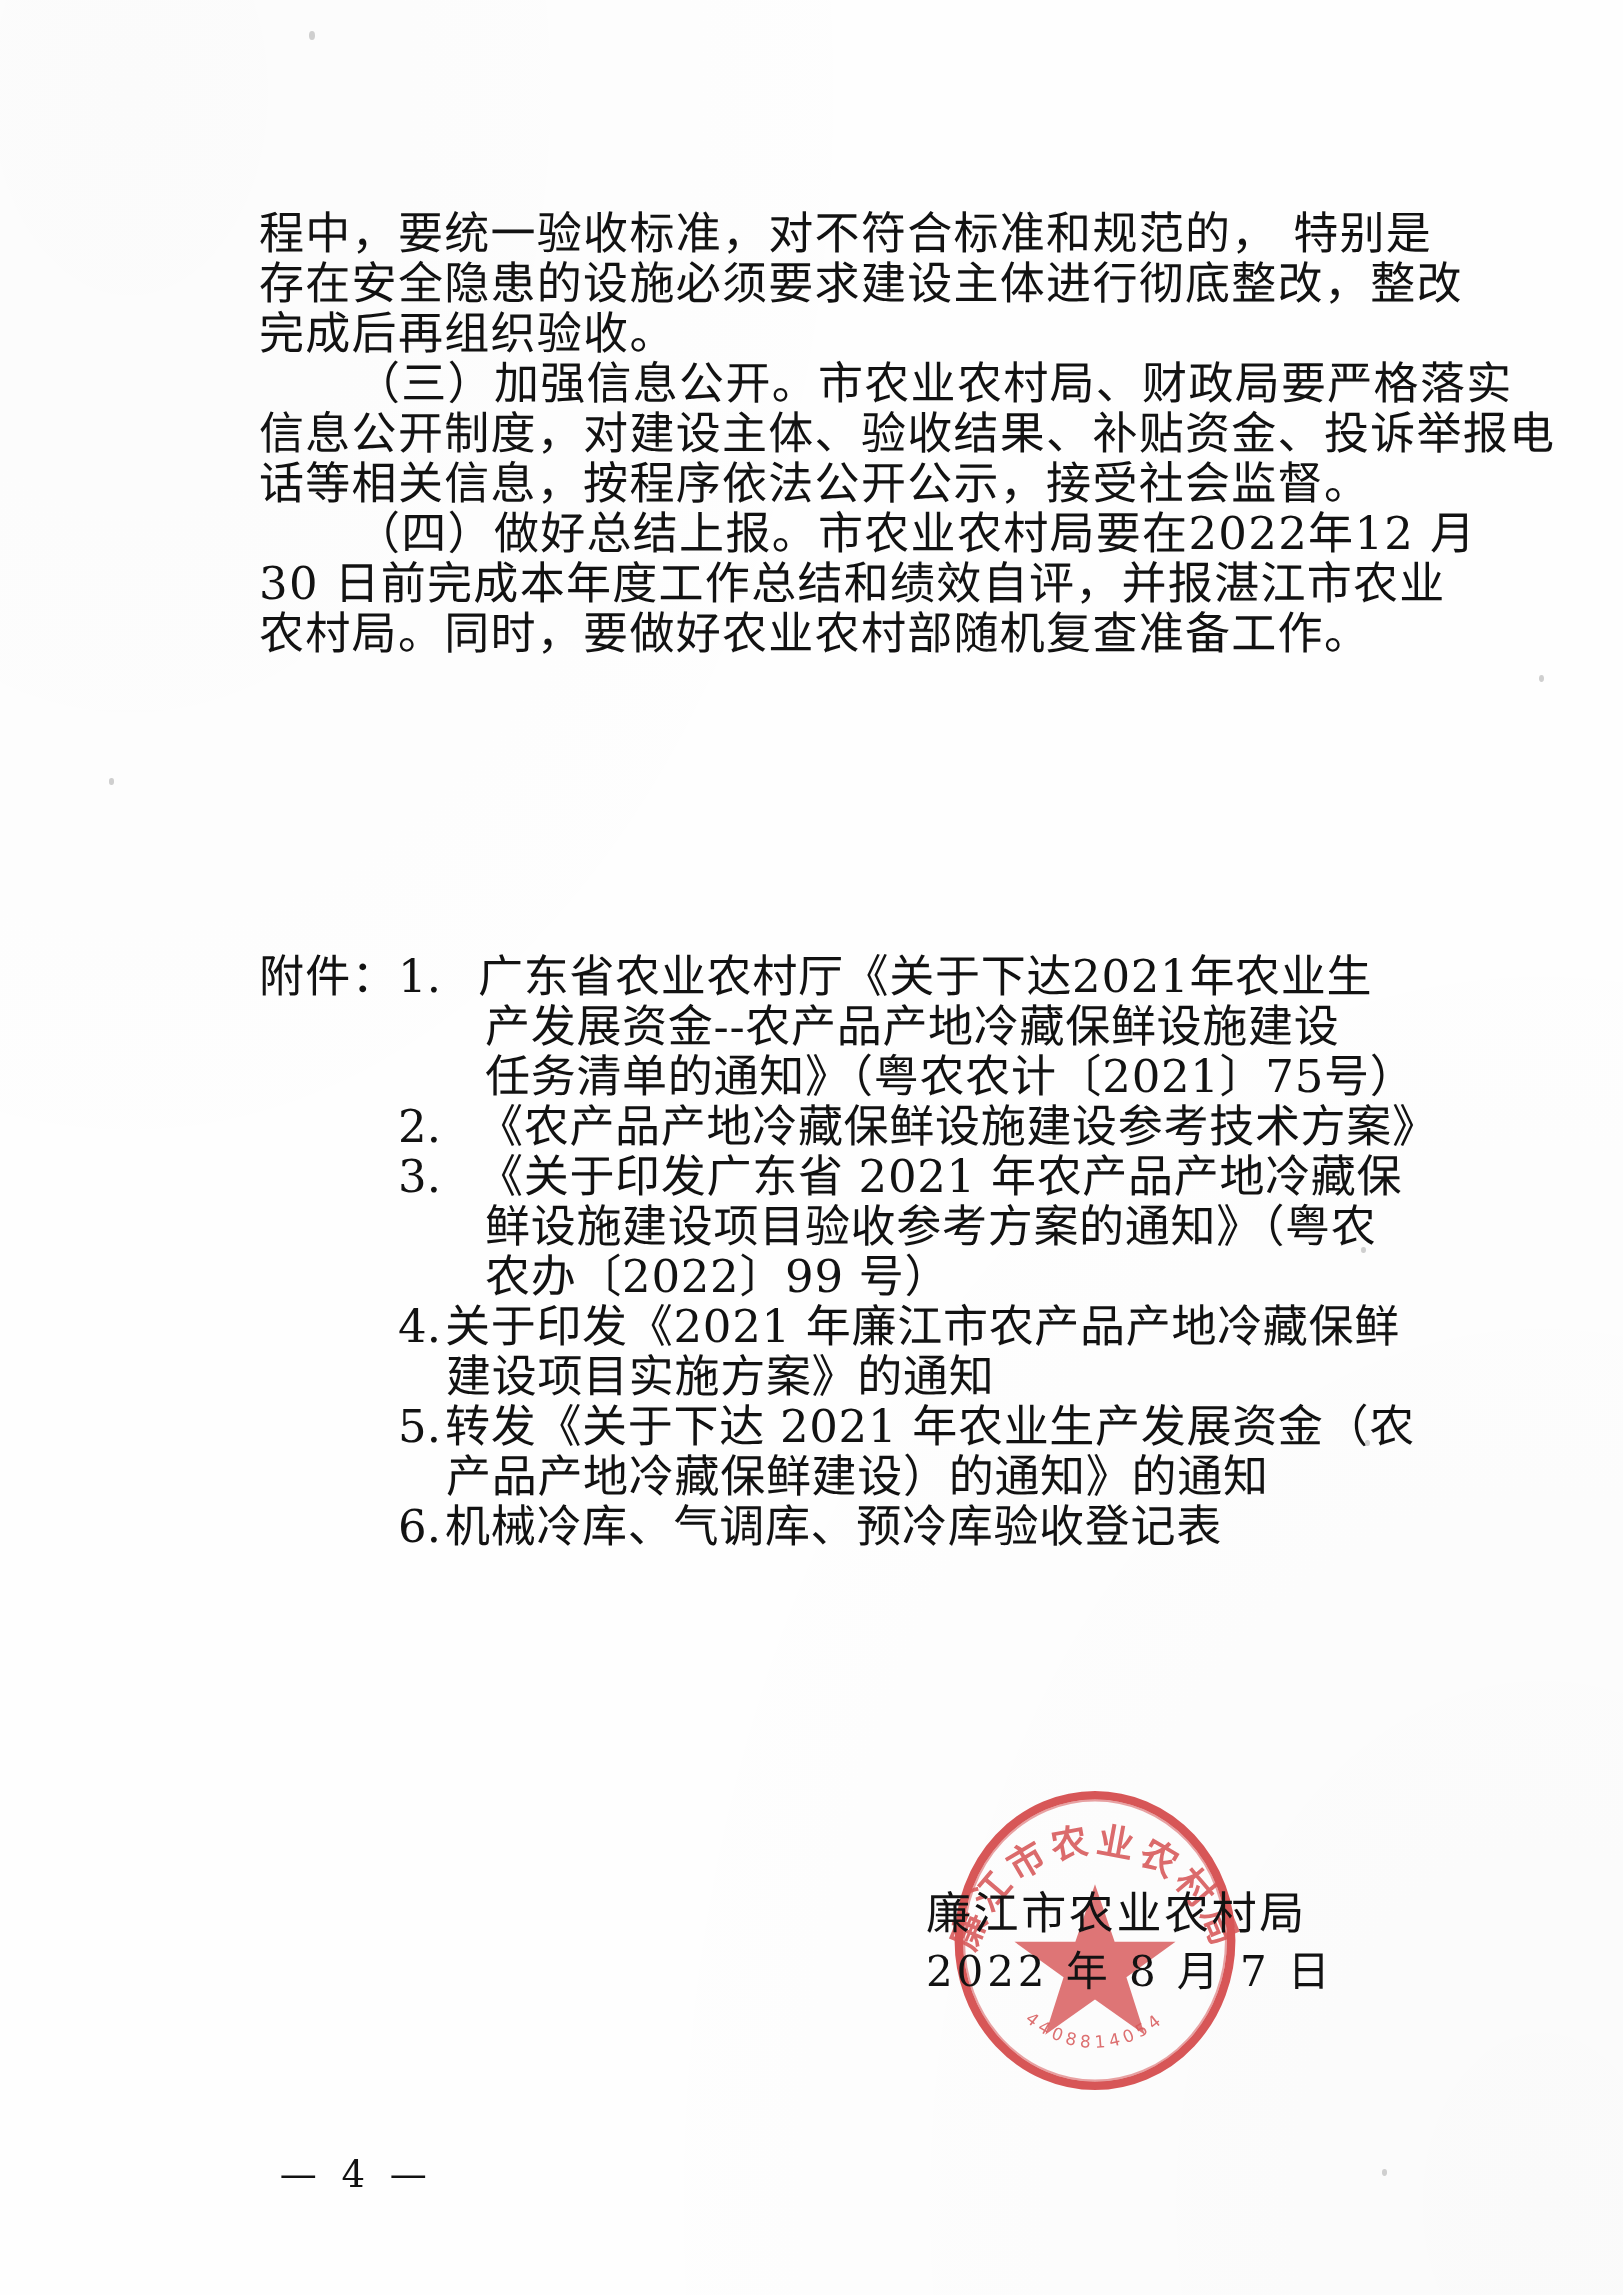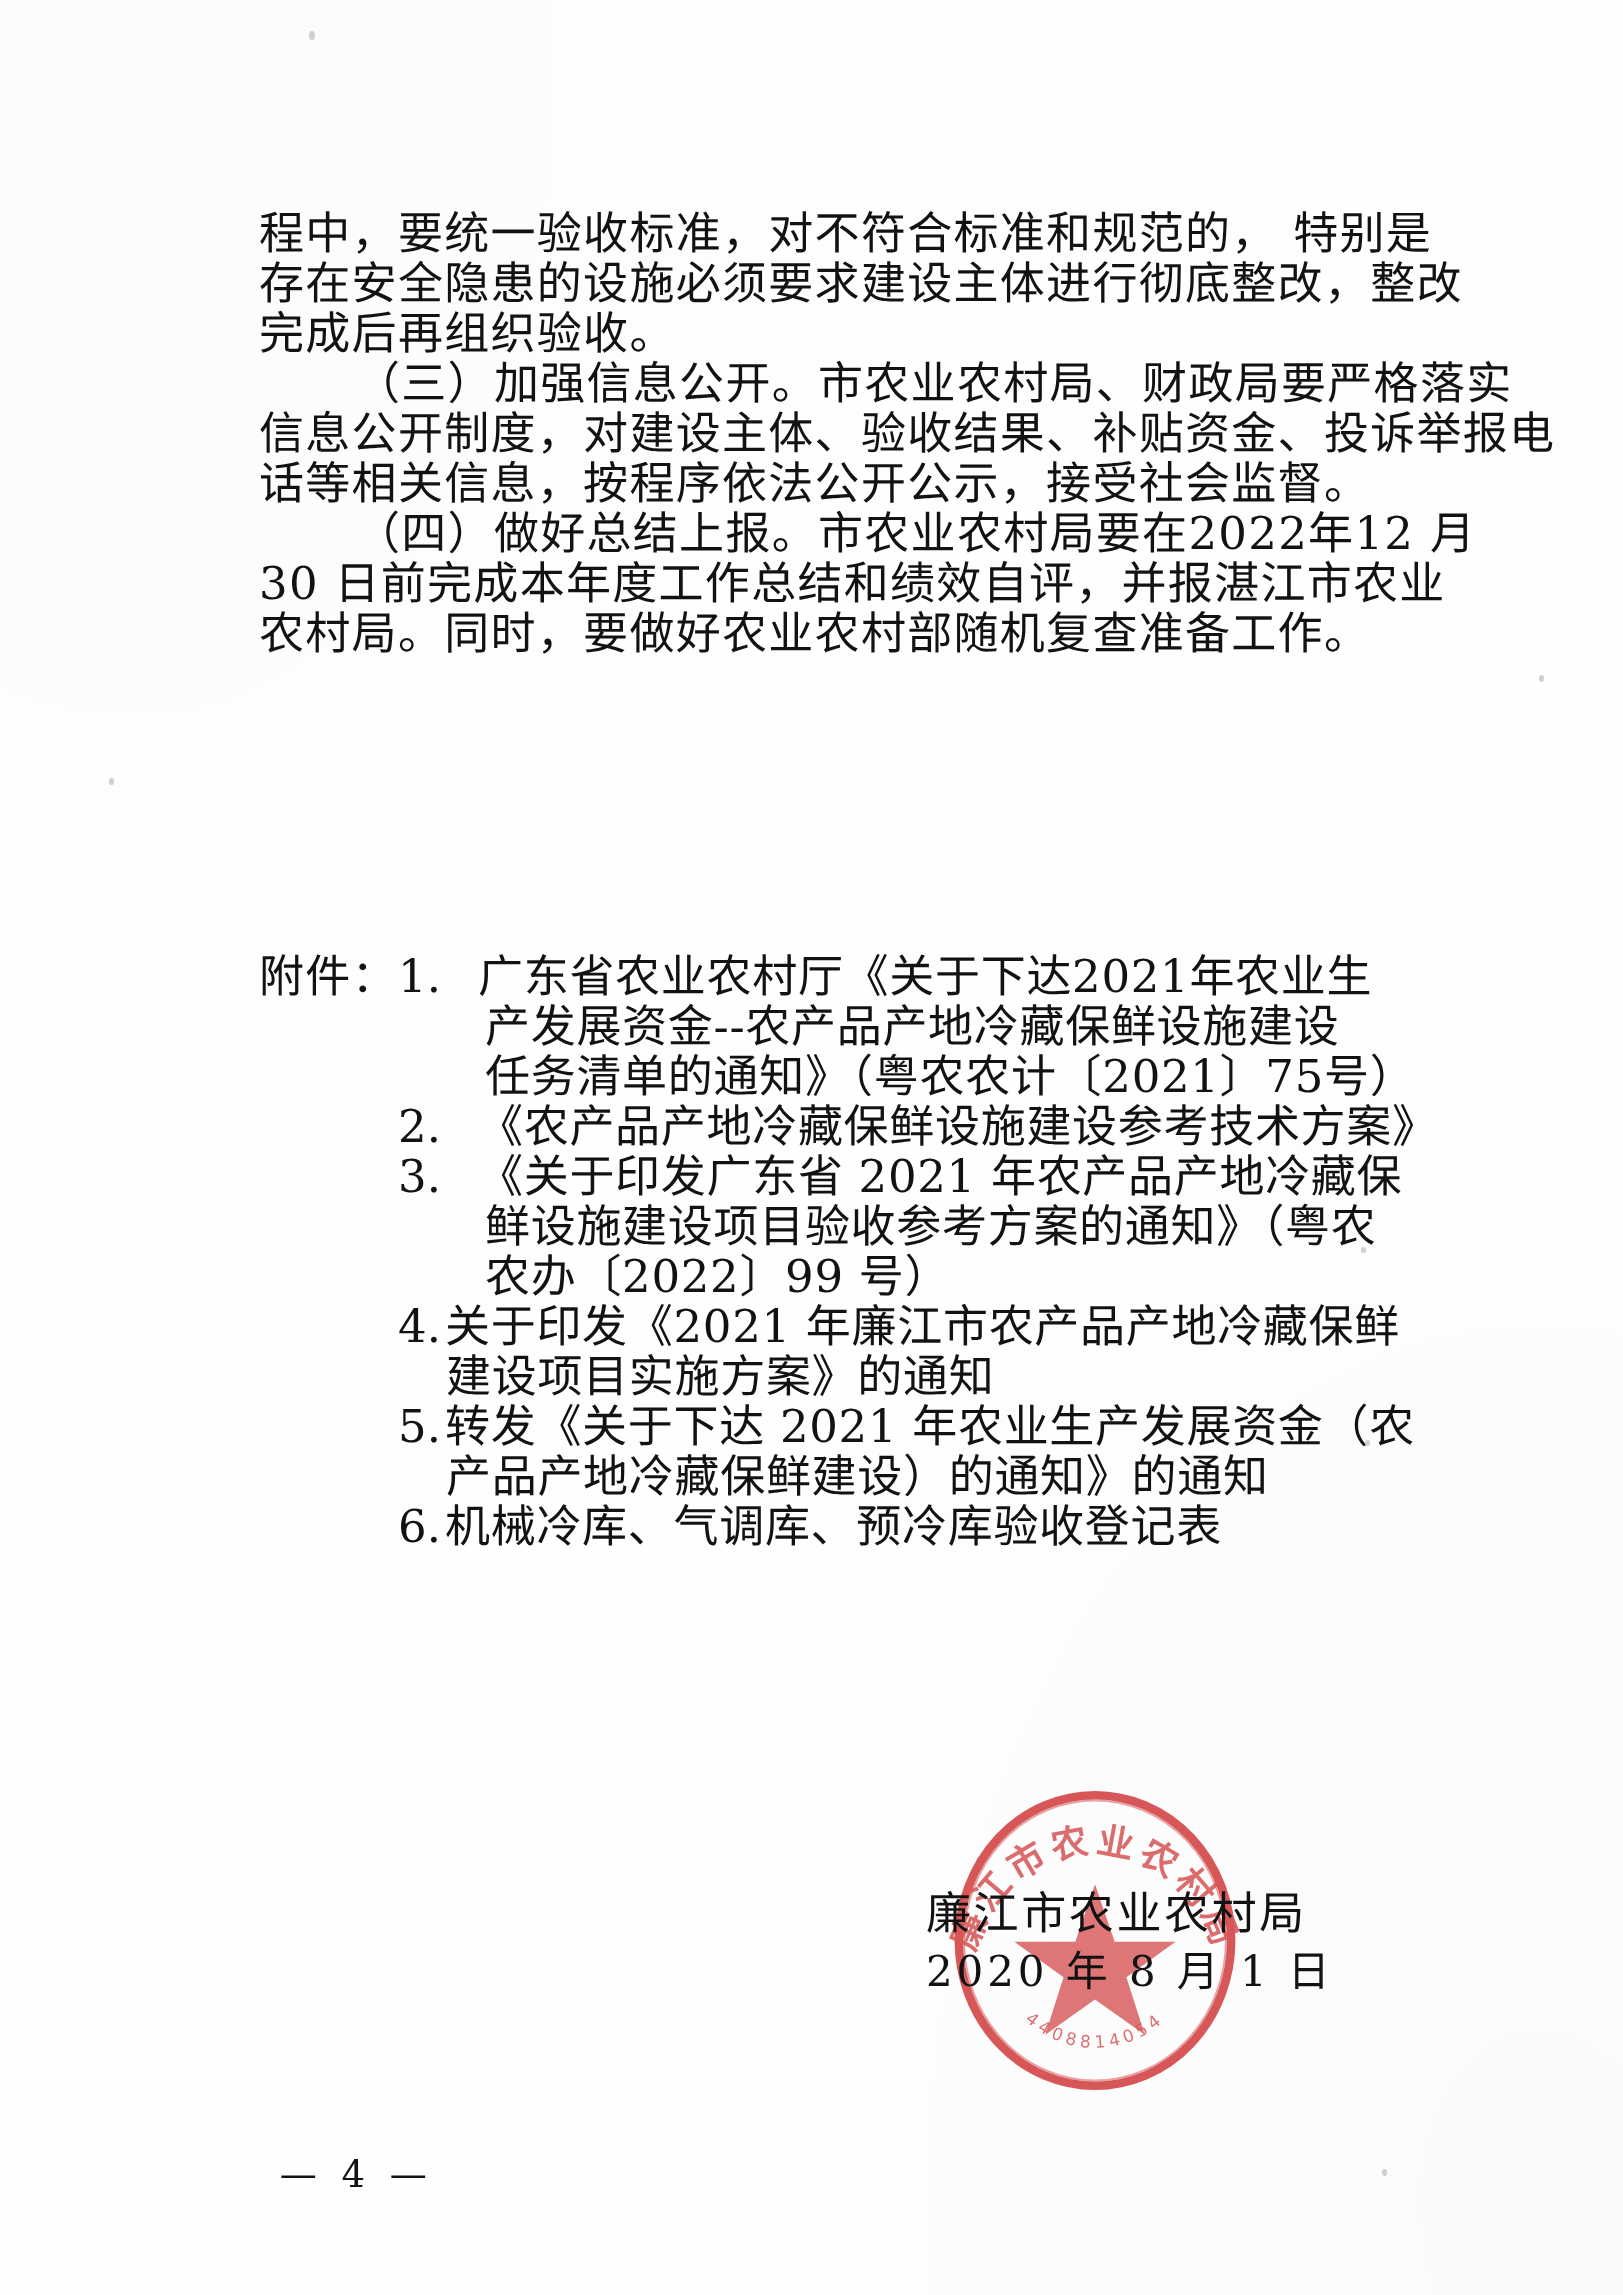--- a/index.html
+++ b/index.html
@@ -249,19 +249,19 @@
       </text>
 
       <text font-family="'DejaVu Sans','Liberation Sans',sans-serif" font-size="26" fill="#d4494a" opacity="0.85" letter-spacing="7">
         <textPath href="#arcBottom" startOffset="50%" text-anchor="middle">4408814054</textPath>
       </text>
     </svg>
   </div>
 
   <div class="sign-block">
     <div class="sign-line">廉江市农业农村局</div>
-    <div class="sign-date">2020 年 8 月 1 日</div>
+    <div class="sign-date">2022 年 8 月 7 日</div>
   </div>
 
   <div class="page-number">— 4 —</div>
 
 </div>
 
 
 </body></html>

